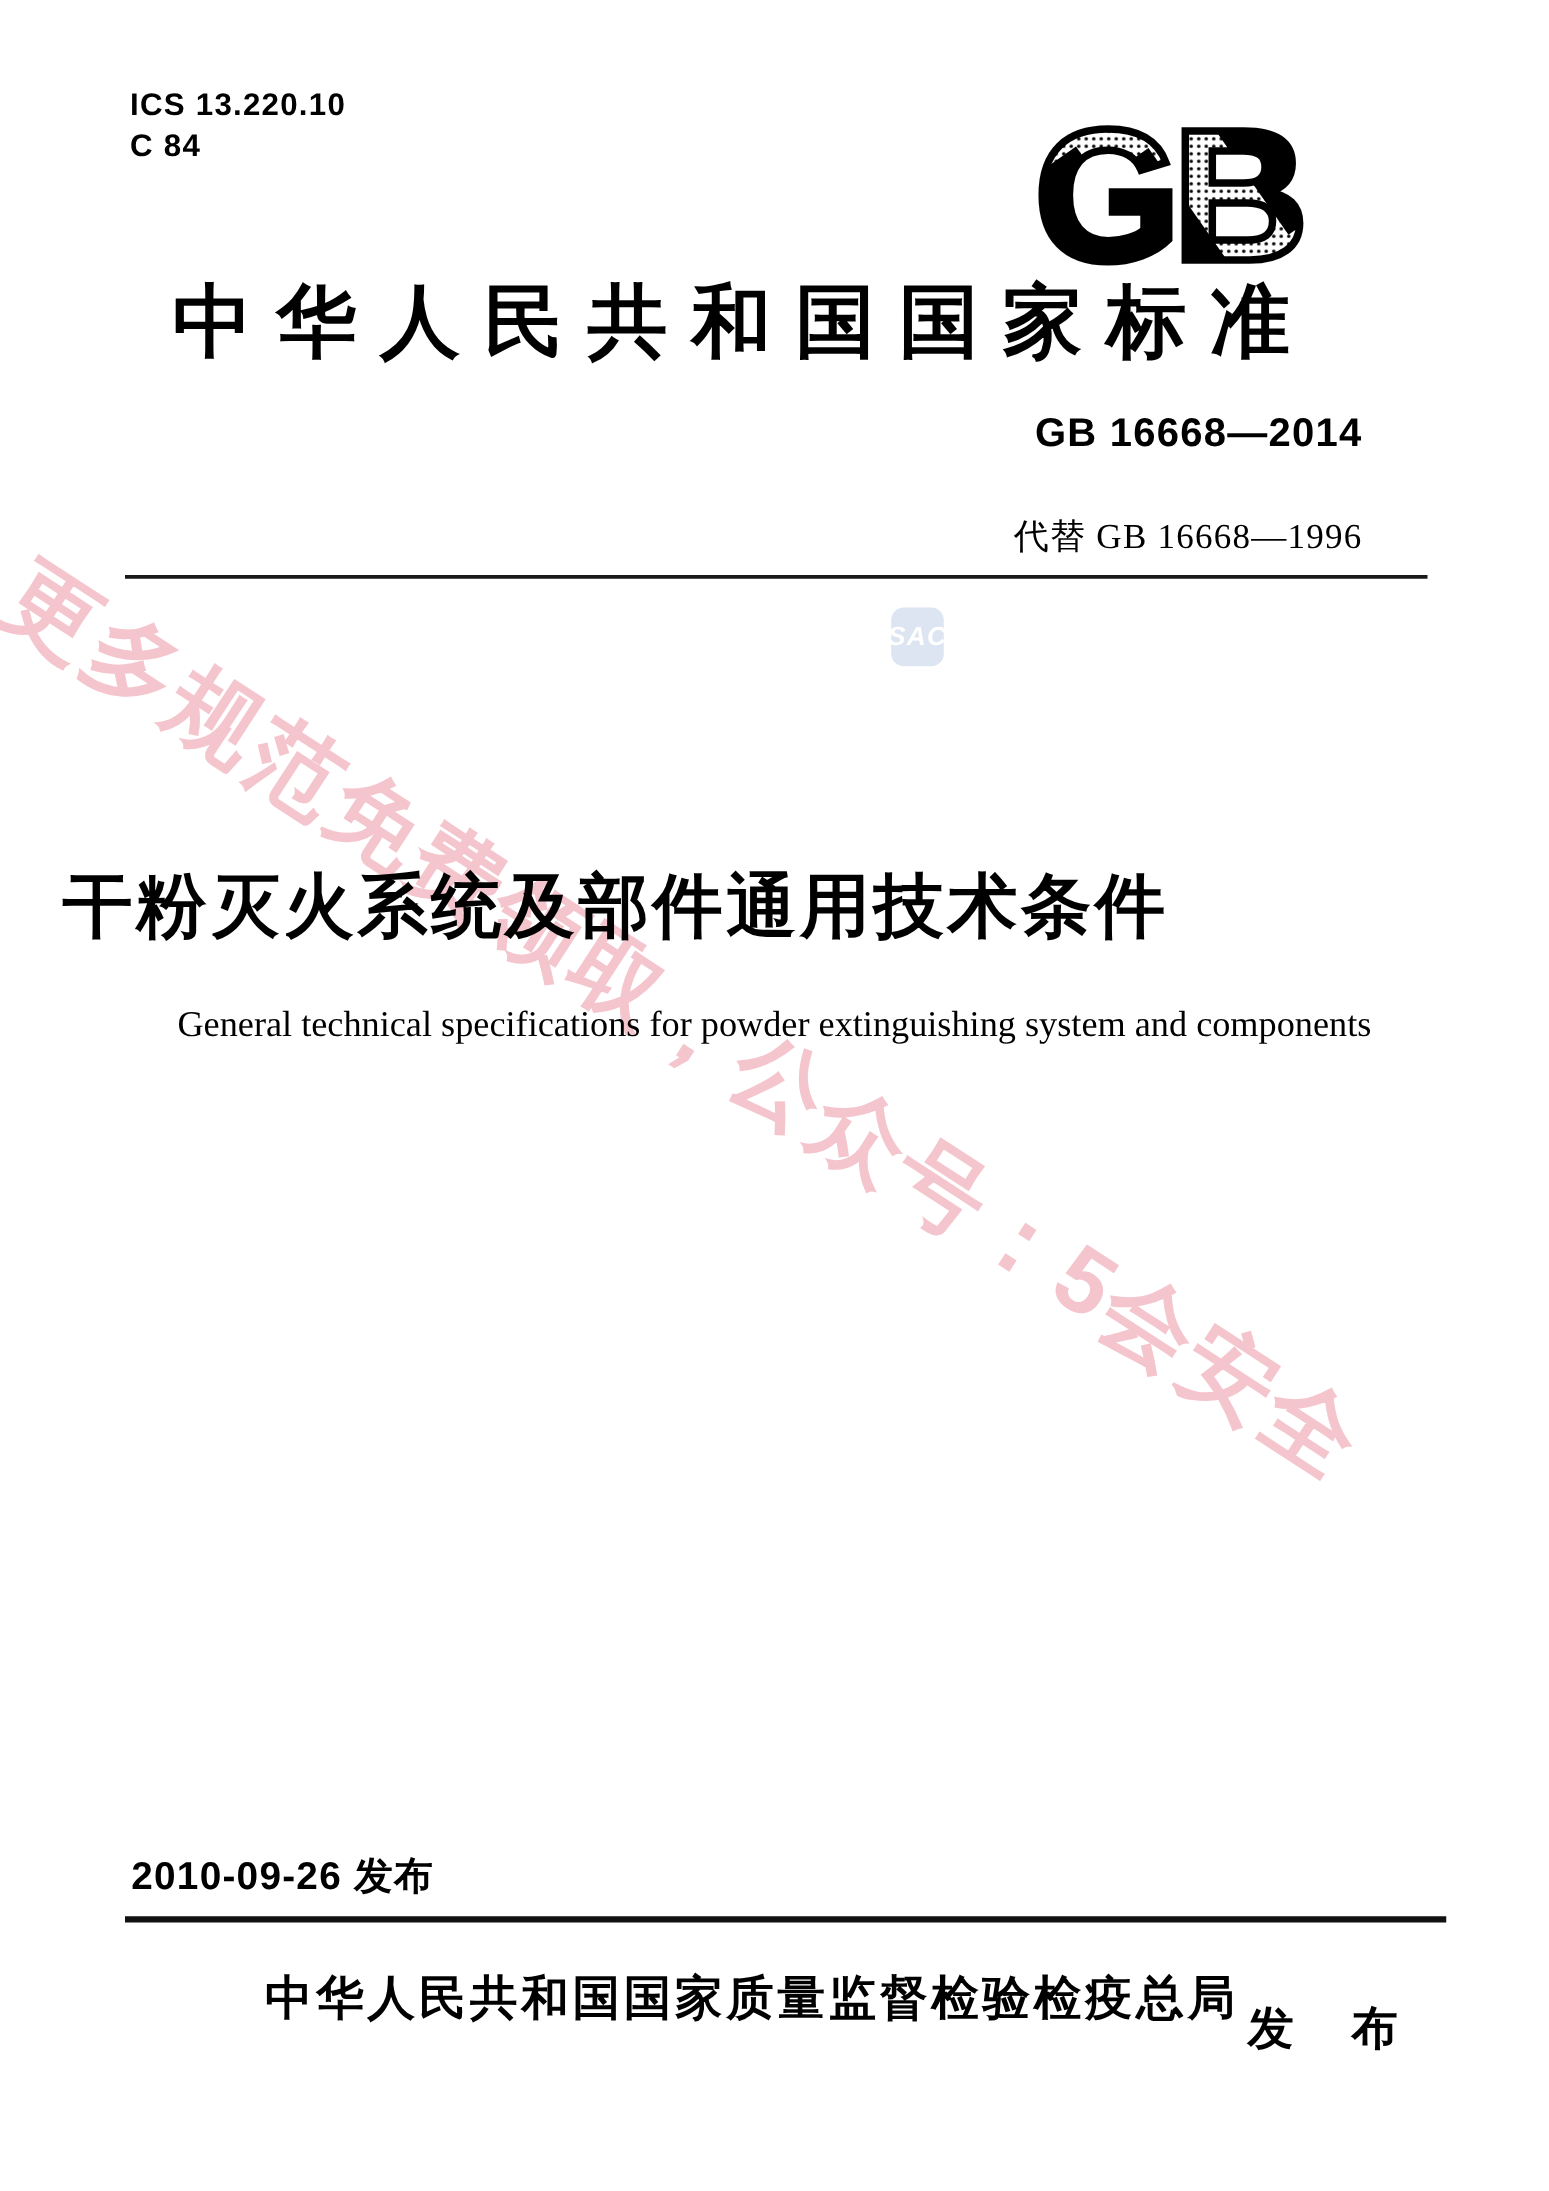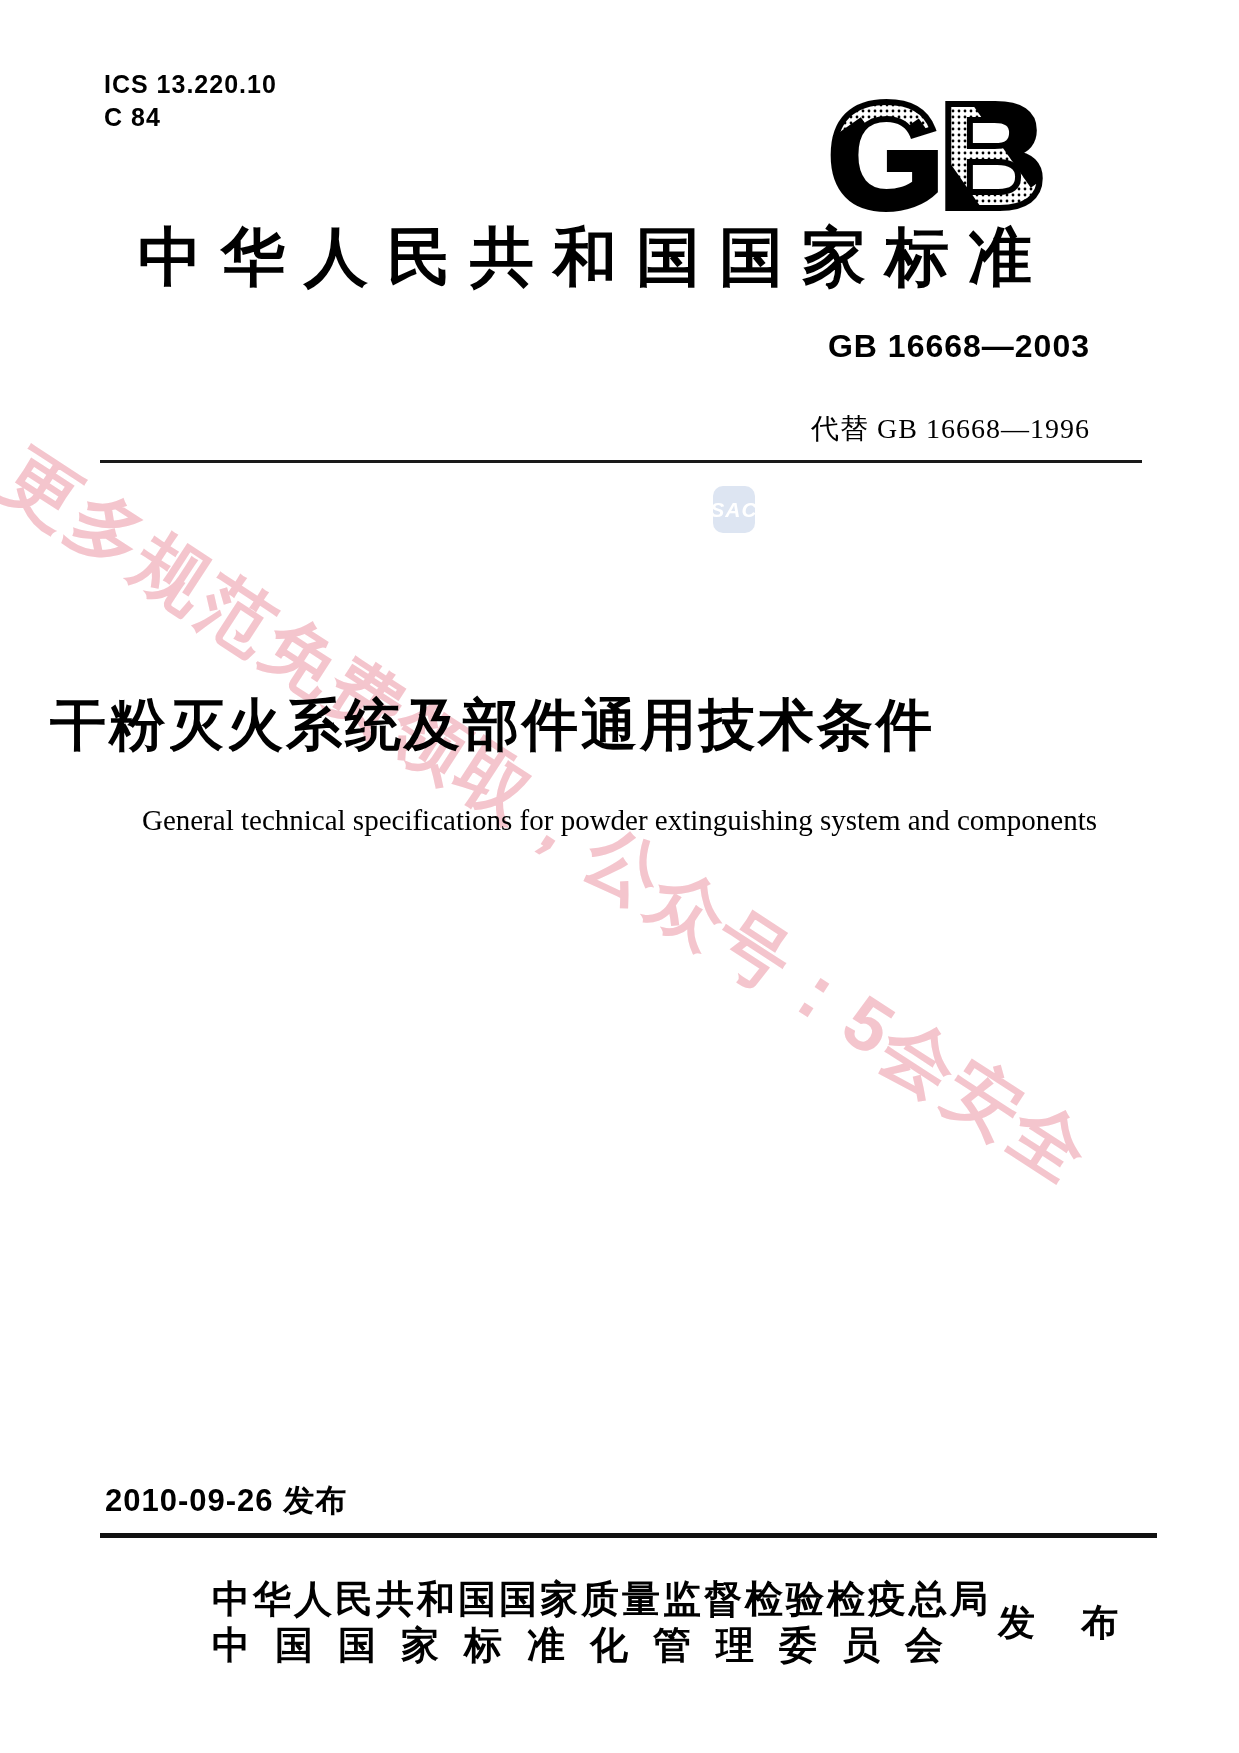--- a/index.html
+++ b/index.html
@@ -121,38 +121,37 @@
         <g clip-path="url(#gbclip)">
           <rect x="-30" y="60" width="150" height="180" transform="rotate(-35 45 150)" fill="#000"></rect>
           <rect x="95" y="40" width="70" height="160" transform="rotate(-35 130 120)" fill="#000"></rect>
           <rect x="170" y="-70" width="130" height="150" transform="rotate(-35 235 5)" fill="#000"></rect>
         </g>
       </svg>
     </div>
 
     <div class="header-title">中华人民共和国国家标准</div>
 
-    <div class="std-num">GB 16668—2003</div>
+    <div class="std-num">GB 16668—2014</div>
     <div class="std-replaces">代替 GB 16668—1996</div>
 
     <div class="rule-top"></div>
 
     <div class="sac">
       <span>SAC</span>
     </div>
 
     <div class="main-title-zh">干粉灭火系统及部件通用技术条件</div>
     <div class="main-title-en">General technical specifications for powder extinguishing system and components</div>
 
     <div class="dates">
       <span>2010-09-26 发布</span>
     </div>
 
     <div class="rule-bottom"></div>
 
     <div class="issuer">
       <div class="issuer-line1">中华人民共和国国家质量监督检验检疫总局</div>
-      <div class="issuer-line2">中国国家标准化管理委员会</div>
     </div>
     <div class="publish-label">发 布</div>
 
   </div>
 </div>
 
 </body></html>

